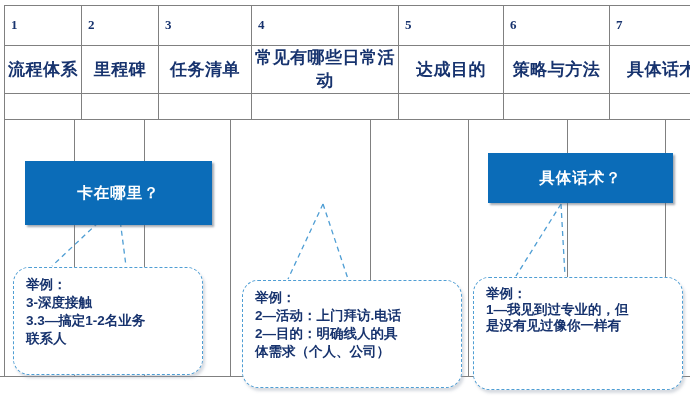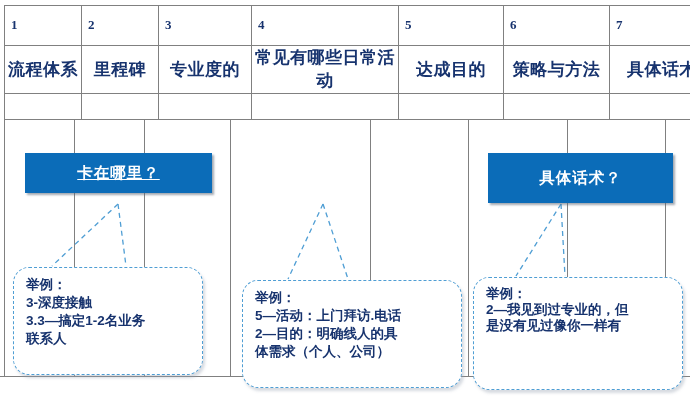--- a/index.html
+++ b/index.html
@@ -108,21 +108,21 @@
       <td class="num-cell" style="width:70px">2</td>
       <td class="num-cell" style="width:86px">3</td>
       <td class="num-cell" style="width:140px">4</td>
       <td class="num-cell" style="width:98px">5</td>
       <td class="num-cell" style="width:99px">6</td>
       <td class="num-cell" style="width:98px">7</td>
     </tr>
     <tr>
       <td class="label-cell">流程体系</td>
       <td class="label-cell">里程碑</td>
-      <td class="label-cell">专业度的</td>
+      <td class="label-cell">任务清单</td>
       <td class="label-cell">常见有哪些日常活动</td>
       <td class="label-cell">达成目的</td>
       <td class="label-cell">策略与方法</td>
       <td class="label-cell">具体话术</td>
     </tr>
     <tr>
       <td class="blank-cell"></td>
       <td class="blank-cell"></td>
       <td class="blank-cell"></td>
       <td class="blank-cell"></td>
@@ -152,40 +152,40 @@
       <line x1="118" y1="204" x2="126" y2="266"></line>
 
       <line x1="323" y1="204" x2="288" y2="279"></line>
       <line x1="323" y1="204" x2="348" y2="279"></line>
 
       <line x1="561" y1="204" x2="516" y2="276"></line>
       <line x1="561" y1="204" x2="565" y2="276"></line>
     </g>
   </svg>
 
-  <div class="blue-box" style="left:25px; top:153px; width:187px; height:40px;text-decoration:underline;">
+  <div class="blue-box" style="left:25px; top:161px; width:187px; height:64px;">
     <span>卡在哪里？</span>
   </div>
   <div class="blue-box" style="left:488px; top:153px; width:185px; height:50px;">
     <span>具体话术？</span>
   </div>
 
   <div class="callout" style="left:13px; top:267px; width:190px; height:108px;">
     <div class="line">举例：</div>
     <div class="line">3-深度接触</div>
     <div class="line">3.3—搞定1-2名业务</div>
     <div class="line">联系人</div>
   </div>
 
   <div class="callout" style="left:242px; top:280px; width:220px; height:108px;">
     <div class="line">举例：</div>
-    <div class="line">5—活动：上门拜访.电话</div>
+    <div class="line">2—活动：上门拜访.电话</div>
     <div class="line">2—目的：明确线人的具</div>
     <div class="line">体需求（个人、公司）</div>
   </div>
 
   <div class="callout" style="left:473px; top:277px; width:210px; height:113px; line-height:1.2;">
     <div class="line">举例：</div>
-    <div class="line">2—我见到过专业的，但</div>
+    <div class="line">1—我见到过专业的，但</div>
     <div class="line">是没有见过像你一样有</div>
   </div>
 
 </div>
 
 </body></html>

